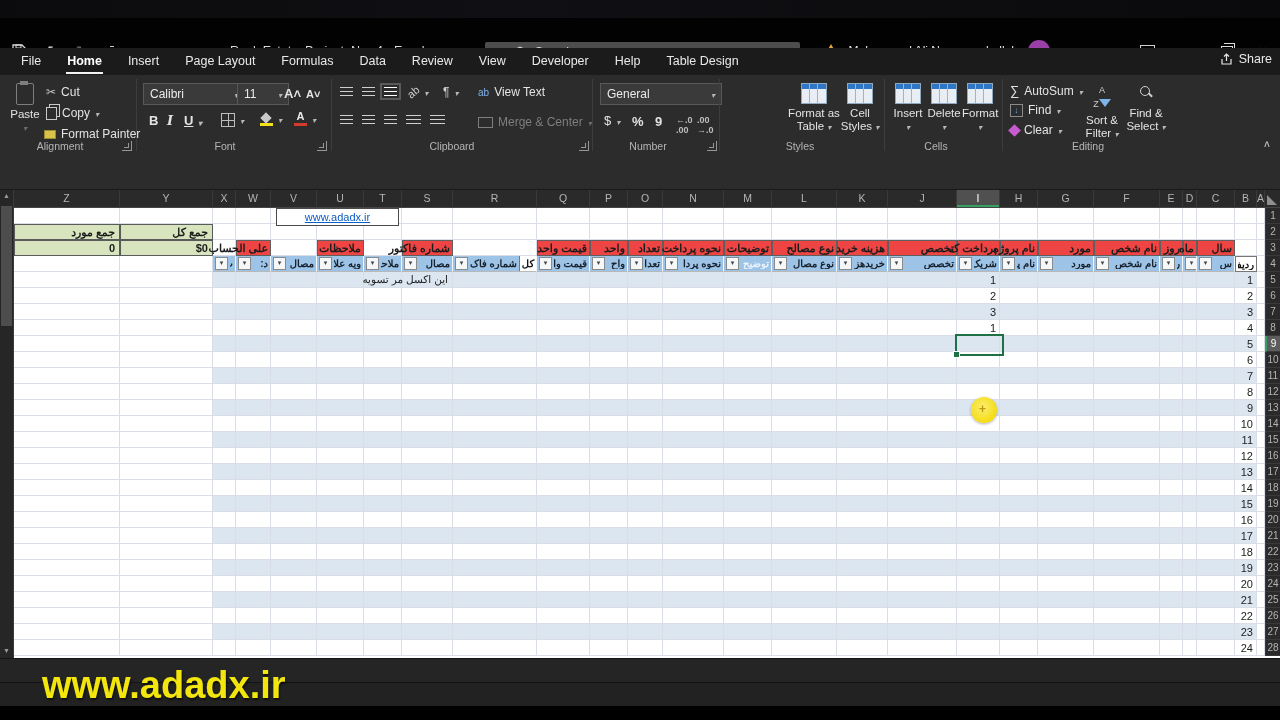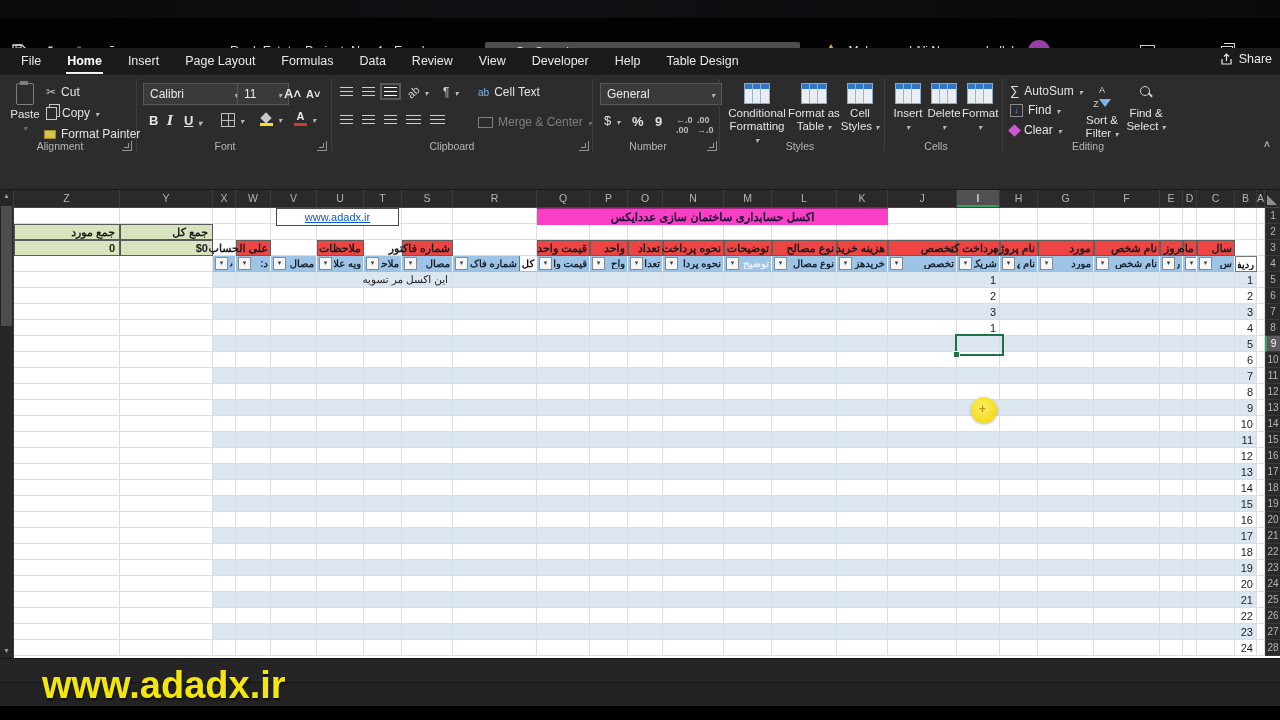--- a/index.html
+++ b/index.html
@@ -276,21 +276,21 @@
     <div class="smallbtn" style="left:407px;top:10px;">
         <span style="transform:rotate(-40deg);display:inline-block;font-size:11px;color:#cfcfcf;">ab</span>
         <i class="dd"></i>
       </div>
     <div class="smallbtn" style="left:443px;top:10px;">
         <span style="font-size:12px;color:#cfcfcf;">¶</span>
         <i class="dd"></i>
       </div>
     <div class="smallbtn" style="left:478px;top:10px;">
         <span style="font-size:10px;color:#7fb4e8;">ab<br></span>
-        <span>Cell Text</span>
+        <span>View Text</span>
       </div>
     <div class="smallbtn" style="left:340px;top:40px;gap:9px;">
       <span class="ic-bars"></span>
       <span class="ic-bars"></span>
       <span class="ic-bars"></span>
       <span class="ic-bars" style="width:15px;"></span>
       <span class="ic-bars" style="width:15px;"></span>
     </div>
     <div class="smallbtn dim" style="left:478px;top:40px;">
       <span style="display:inline-block;width:13px;height:9px;border:1px solid #7e7e7e;"></span>
@@ -310,24 +310,20 @@
         <i class="dd"></i>
       </div>
     <div class="mark" style="left:632px;top:39px;font-size:13px;"><span>%</span></div>
     <div class="mark" style="left:655px;top:39px;font-size:13px;"><span>9</span></div>
     <div class="mark" style="left:676px;top:40px;font-size:9px;color:#bdbdbd;">←.0<br>.00</div>
     <div class="mark" style="left:697px;top:40px;font-size:9px;color:#bdbdbd;">.00<br>→.0</div>
     <div class="grp-label" style="left:608px;width:80px;">Number</div>
     <div class="launcher" style="left:707px;"></div>
     <div class="rsep" style="left:719px;"></div>
 
-    <div class="bigbtn" style="left:726px;top:8px;width:62px;">
-      <div class="bic mini-tbl"></div>
-      <span>Conditional</span><br><span>Formatting</span> <i class="dd"></i>
-    </div>
     <div class="bigbtn" style="left:788px;top:8px;width:52px;">
       <div class="bic mini-tbl"></div>
       <span>Format as</span><br><span>Table</span> <i class="dd"></i>
     </div>
     <div class="bigbtn" style="left:840px;top:8px;width:40px;">
       <div class="bic mini-tbl"></div>
       <span>Cell</span><br><span>Styles</span> <i class="dd"></i>
     </div>
     <div class="grp-label" style="left:760px;width:80px;">Styles</div>
     <div class="rsep" style="left:884px;"></div>
@@ -1306,21 +1302,20 @@
           <div class="cell" style="width: 66px;"></div>
           <div class="cell" style="width: 23px;"></div>
           <div class="cell" style="width: 14px;"></div>
           <div class="cell" style="width: 38px;"></div>
           <div class="cell num" style="width: 22px;">24</div>
           <div class="cell" style="width: 8px;"></div>
         </div>
       </div>
   </div>
 
-  <div class="abs banner">اکسل حسابداری ساختمان سازی عددایکس</div>
   <div class="abs linkbox">
       <span>www.adadx.ir</span>
     </div>
   <div class="abs note5">این اکسل مر تسویه</div>
   <div class="abs sel-cell"></div>
   <div class="abs cursorhl"></div>
 
   <div class="abs tabsbar">
     
     

